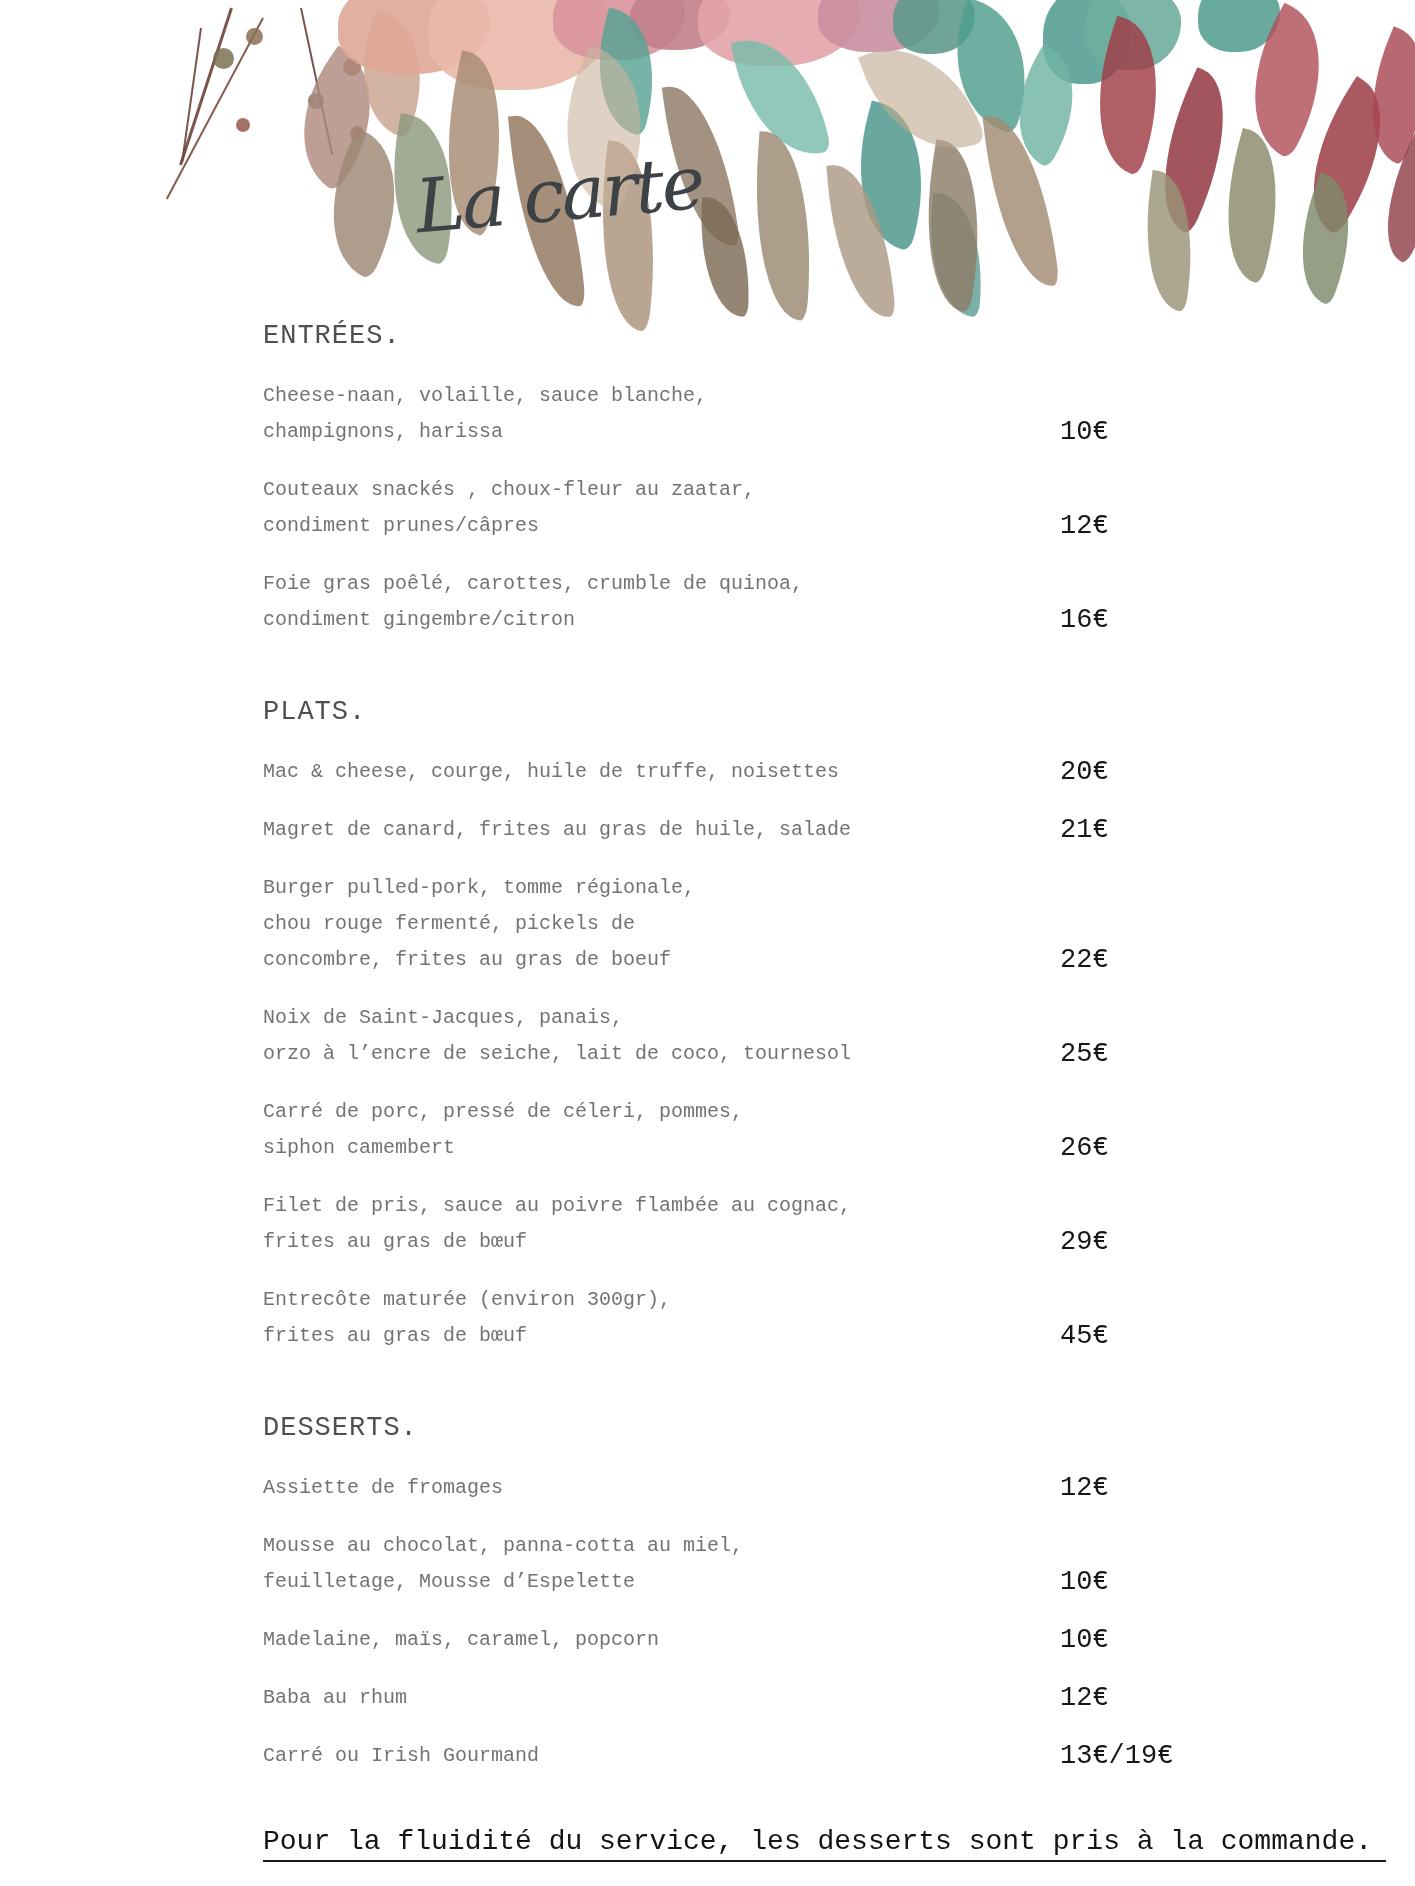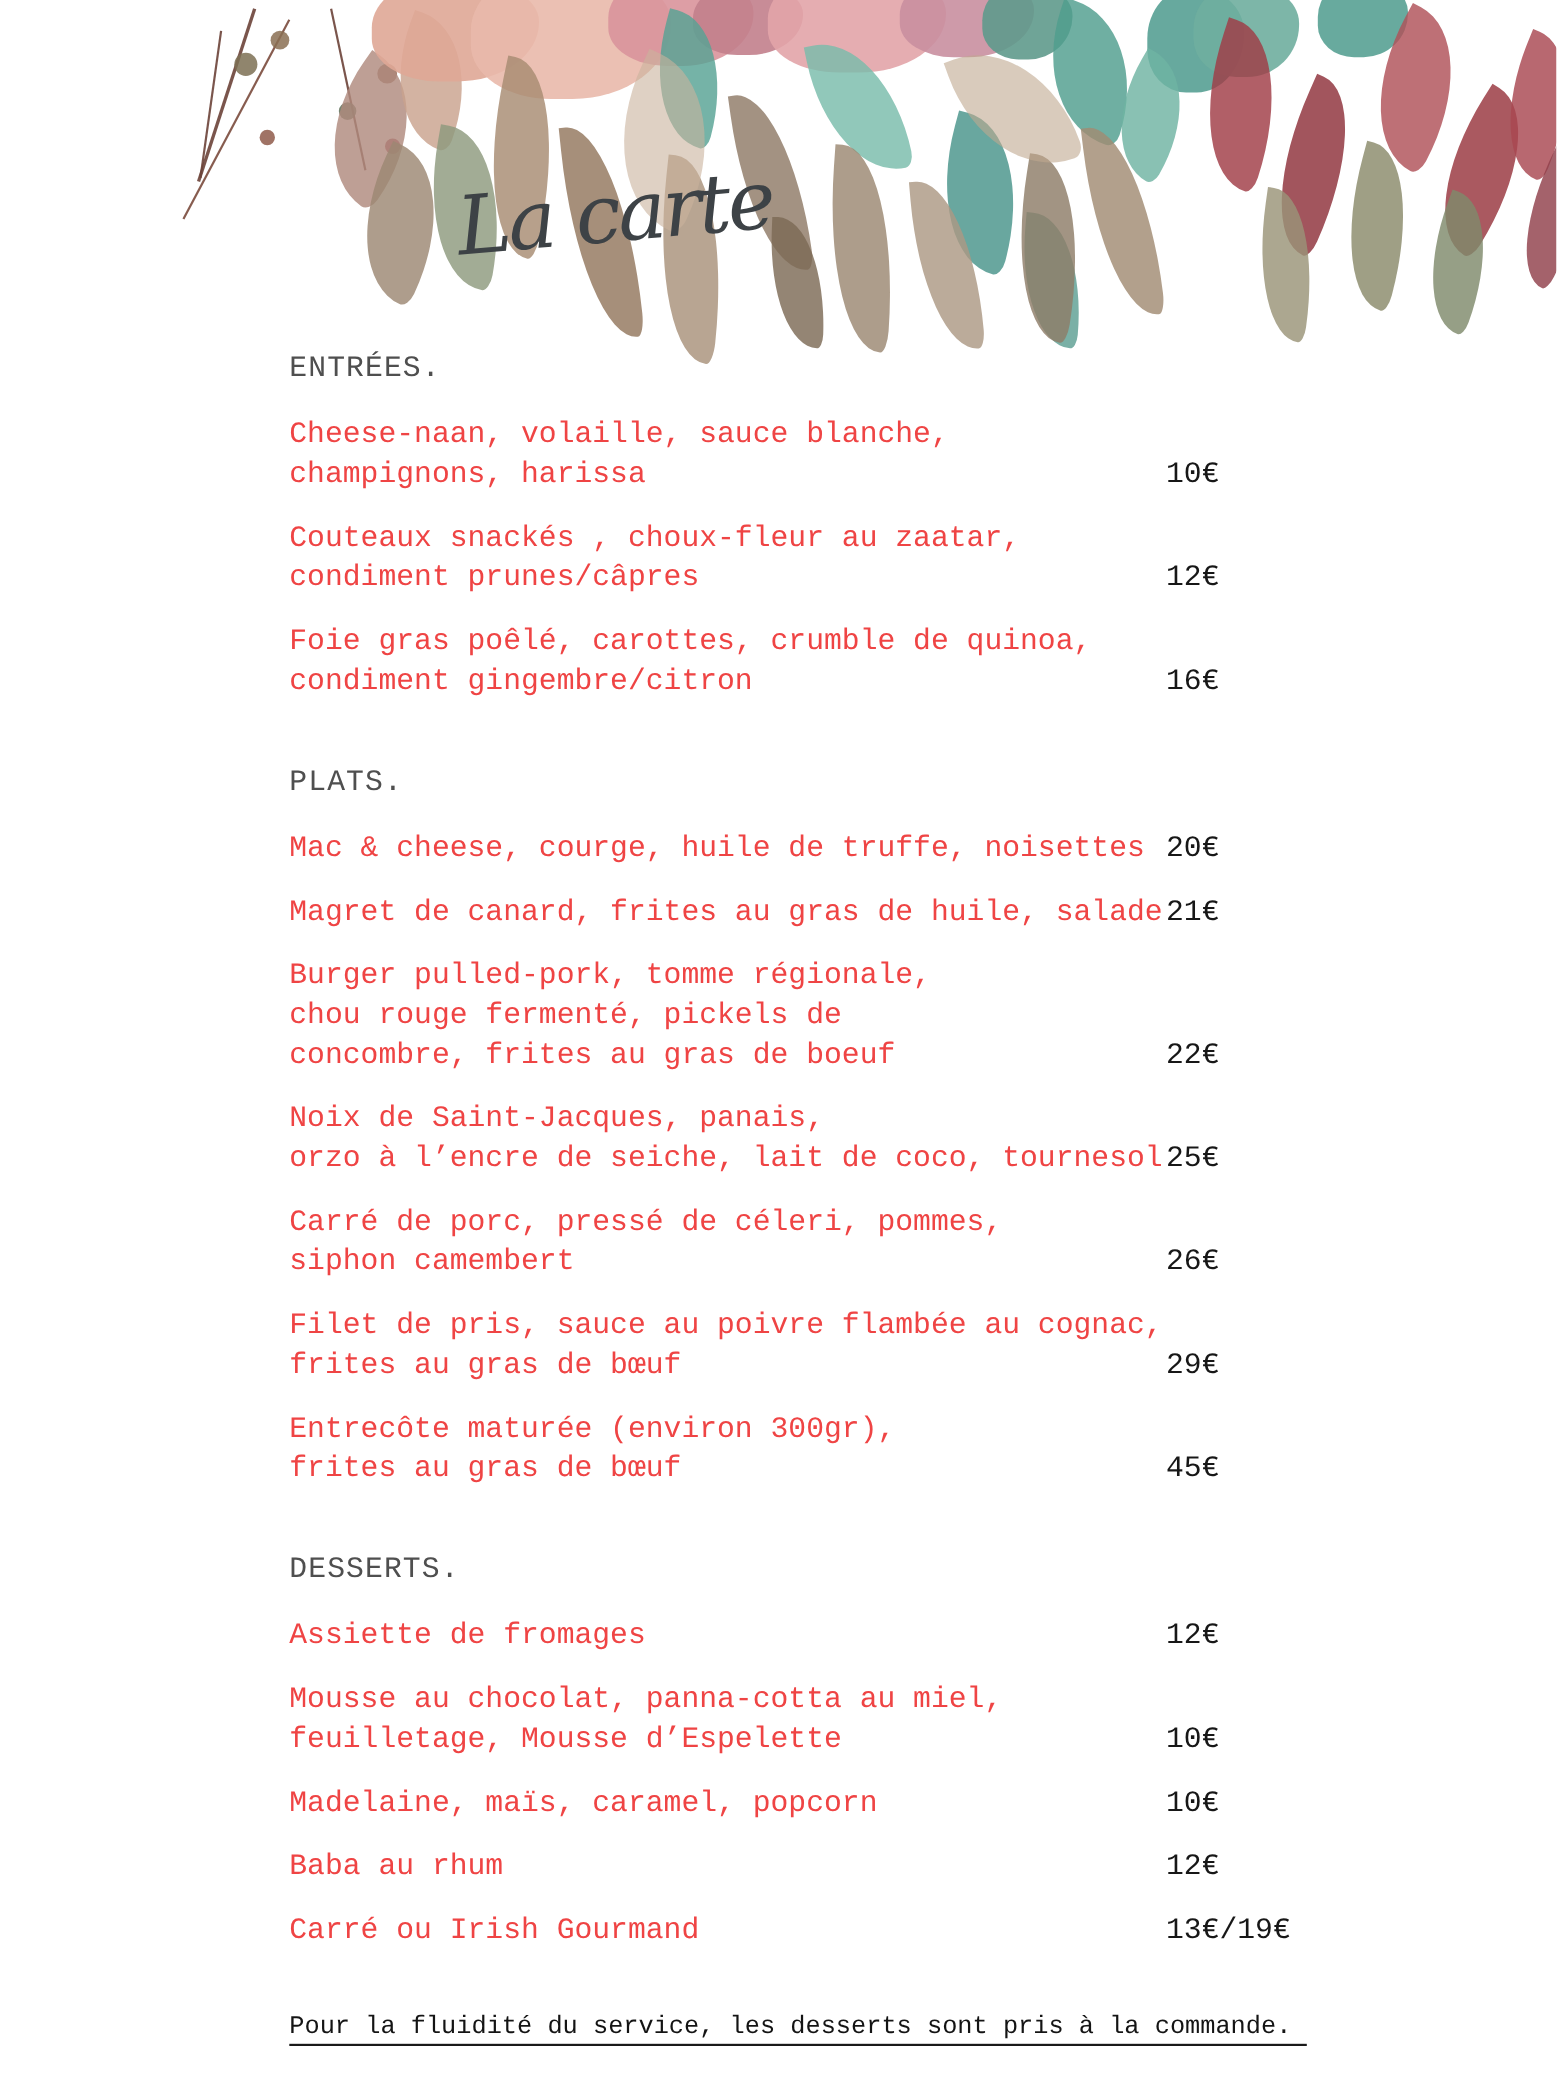--- a/index.html
+++ b/index.html
@@ -43,30 +43,30 @@
   .section + .section { margin-top:56px; }
   .section-heading {
     font-size:27px; line-height:36px;
     color:#4f4f4f;
     letter-spacing:1px;
     margin:0 0 24px 0;
     font-weight:normal;
   }
   .item { position:relative; margin:0 0 22px 0; }
   .item:last-child { margin-bottom:0; }
-  .item-line { font-size:27px; line-height:36px; white-space:nowrap; color:#ef4444; }
+  .item-line { font-size:20px; line-height:36px; white-space:nowrap; color:#737373; }
   .price {
     position:absolute; left:797px; bottom:0;
     font-size:27px; line-height:36px; white-space:nowrap; color:#171717;
   }
 
   
   .footer {
     position:absolute; left:263px; top:1826px; width:1100px;
-    font-size:23px; line-height:32px; color:#141414;
+    font-size:28px; line-height:32px; color:#141414;
     white-space:nowrap;
   }
   .footer span {
     border-bottom:2px solid #1a1a1a;
     padding-bottom:3px; padding-right:14px;
   }
 </style>
 </head>
 <body>
 

